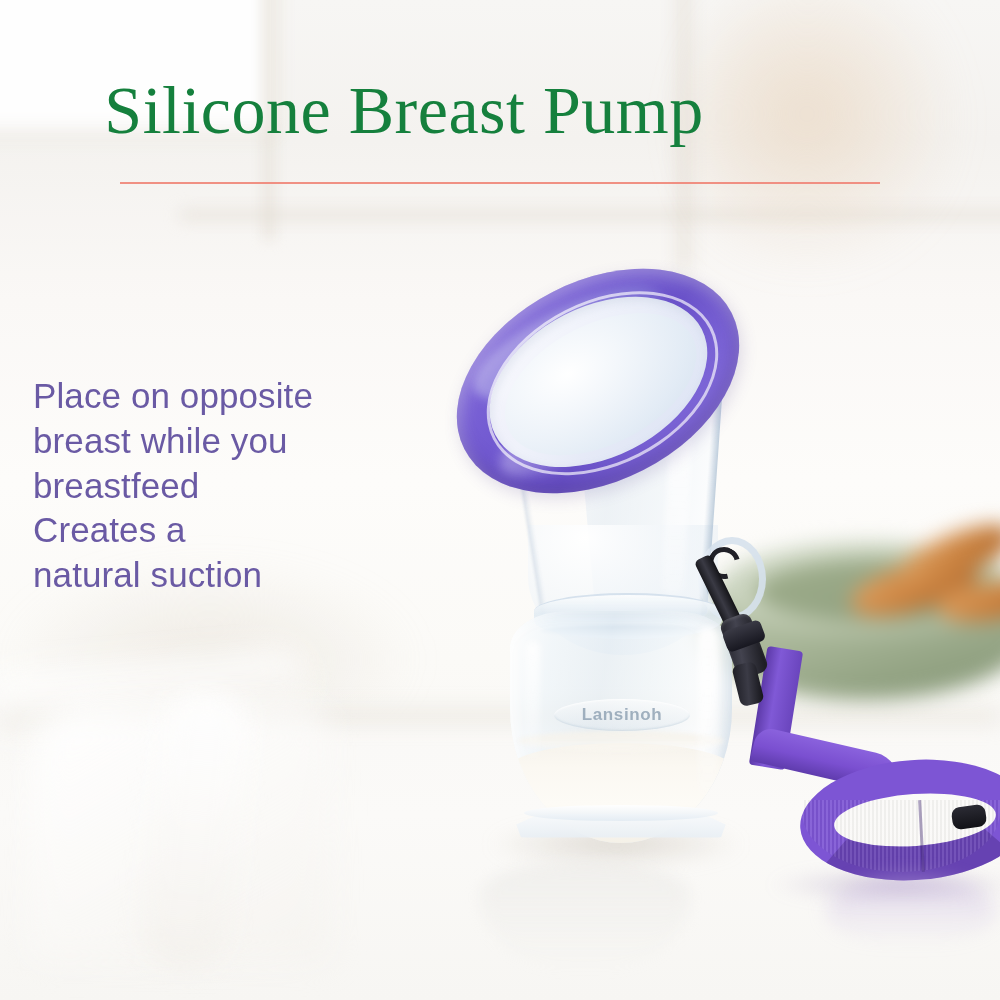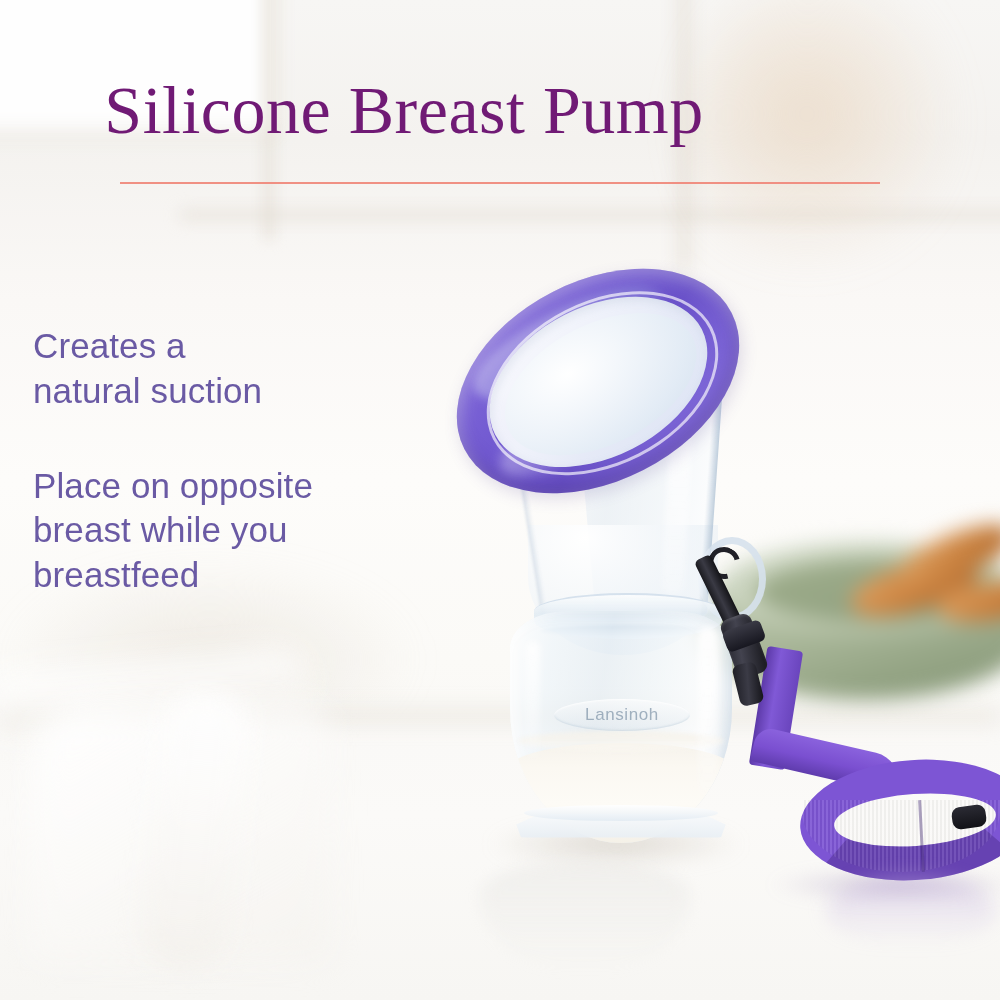--- a/index.html
+++ b/index.html
@@ -198,21 +198,21 @@
   .title {
     position: absolute;
     left: 0;
     top: 76px;
     width: 808px;
     text-align: center;
     font-family: "Liberation Serif", "DejaVu Serif", serif;
     font-size: 68px;
     line-height: 1.0;
     letter-spacing: .5px;
-    color: #701a75;
+    color: #15803d;
     white-space: nowrap;
   }
   .title-rule {
     position: absolute;
     left: 120px;
     top: 182px;
     width: 760px;
     height: 2px;
     background: #ef8a7c;
     opacity: .95;
@@ -370,20 +370,21 @@
         rgba(255,255,255,.88) 0%,
         rgba(238,245,250,.72) 18%,
         rgba(222,233,242,.55) 40%,
         rgba(240,246,250,.66) 62%,
         rgba(252,253,254,.86) 82%,
         rgba(219,230,240,.66) 100%);
     box-shadow:
       inset 8px 0 18px -8px rgba(255,255,255,.9),
       inset -10px 0 20px -10px rgba(168,190,210,.55);
     overflow: hidden;
+    font-weight: bold;
   }
   .milk {
     position: absolute;
     left: -2px;
     bottom: -2px;
     width: 226px;
     height: 102px;
     background: linear-gradient(180deg, #f6f3ec 0%, #fbf8f2 24%, #fdfbf6 60%, #f4f0e7 100%);
     border-radius: 50% 50% 50% 50% / 26% 26% 60% 60%;
   }
@@ -740,29 +741,29 @@
     <div class="snack snack-1"></div>
     <div class="snack snack-2"></div>
     <div class="snack snack-3"></div>
   </div>
 
   <div class="title">Silicone Breast Pump</div>
   <div class="title-rule"></div>
 
   <div class="features">
 
-    <div class="feature feature-1">
-      <span class="feature-line">Creates a</span>
-      <span class="feature-line">natural suction</span>
-    </div>
-
     <div class="feature feature-2">
       <span class="feature-line">Place on opposite</span>
       <span class="feature-line">breast while you</span>
       <span class="feature-line">breastfeed</span>
+    </div>
+
+    <div class="feature feature-1">
+      <span class="feature-line">Creates a</span>
+      <span class="feature-line">natural suction</span>
     </div>
 
 
   </div>
 
   <div class="strap-shadow"></div>
   <div class="strap-a"></div>
   <div class="strap-b"></div>
   <div class="strap-loop"></div>
   <div class="strap-loop-shade"></div>

